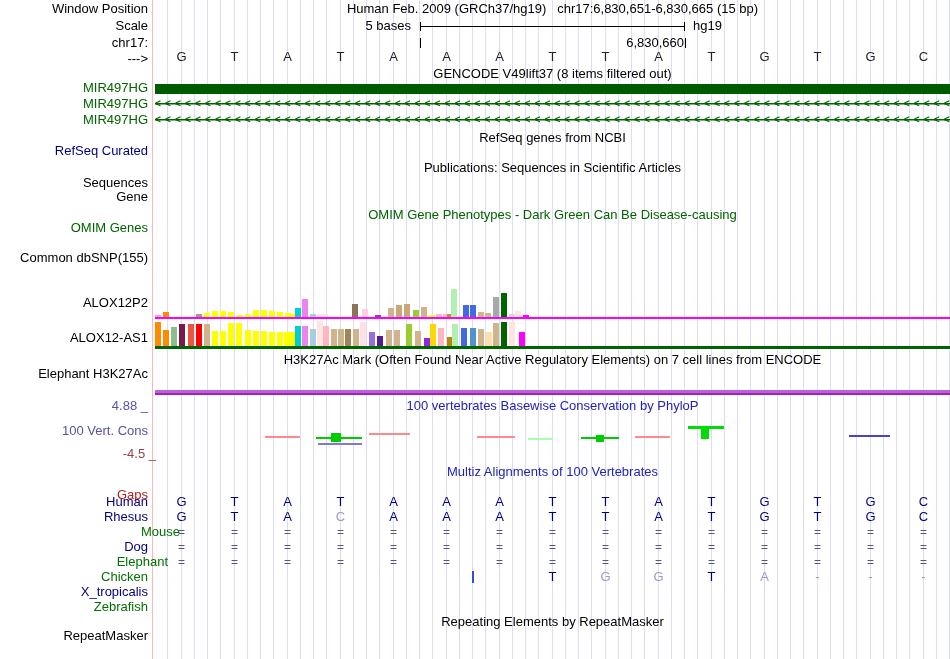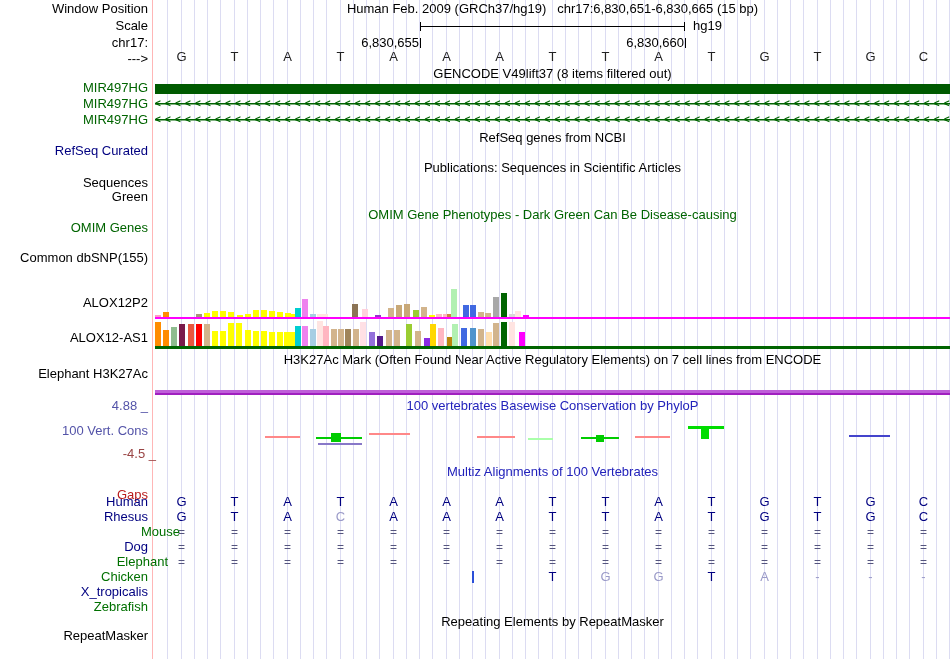--- a/index.html
+++ b/index.html
@@ -40,27 +40,27 @@
 <div id="browser">
   <div class="grid"></div>
   <div class="edge-line" style="left:152px;"></div>
 
   <span class="lbl" style="top:2px;">Window Position</span>
   <div class="title" style="top:2px;">
     <span>Human Feb. 2009 (GRCh37/hg19)</span>&nbsp;&nbsp;&nbsp;<span>chr17:6,830,651-6,830,665 (15 bp)</span>
   </div>
 
   <span class="lbl" style="top:19px;">Scale</span>
+  <span class="coord" style="top:19px;left:155px;width:256px;text-align:right;">5 bases</span>
   <div class="scale-line" style="top:26px;left:420px;width:265px;"></div>
   <div class="scale-tick" style="top:22px;left:420px;"></div>
   <div class="scale-tick" style="top:22px;left:684px;"></div>
   <span class="coord" style="top:19px;left:693px;">hg19</span>
 
   <span class="lbl" style="top:36px;">chr17:</span>
-  <span class="coord" style="top:36px;left:155px;width:264px;text-align:right;">6,830,655</span>
   <div class="scale-tick" style="top:38px;left:420px;height:10px;"></div>
   <span class="coord" style="top:36px;left:420px;width:264px;text-align:right;">6,830,660</span>
   <div class="scale-tick" style="top:38px;left:685px;height:10px;"></div>
 
   <span class="lbl" style="top:52px;">---&gt;</span>
   <div id="seq-row">
       <div class="seq-base" style="left: 155px; top: 50px; position: absolute;">G</div>
       <div class="seq-base" style="left: 208px; top: 50px; position: absolute;">T</div>
       <div class="seq-base" style="left: 261px; top: 50px; position: absolute;">A</div>
       <div class="seq-base" style="left: 314px; top: 50px; position: absolute;">T</div>
@@ -245,21 +245,21 @@
       <span>&lt;</span>
       <span>&lt;</span>
       <span>&lt;</span>
     </div>
 
   <div class="title" style="top:131px;">RefSeq genes from NCBI</div>
   <span class="lbl navy" style="top:144px;">RefSeq Curated</span>
 
   <div class="title" style="top:161px;">Publications: Sequences in Scientific Articles</div>
   <span class="lbl" style="top:176px;">Sequences</span>
-  <span class="lbl" style="top:190px;">Green</span>
+  <span class="lbl" style="top:190px;">Gene</span>
 
   <div class="title green" style="top:208px;">OMIM Gene Phenotypes - Dark Green Can Be Disease-causing</div>
   <span class="lbl green" style="top:221px;">OMIM Genes</span>
 
   <span class="lbl" style="top:251px;">Common dbSNP(155)</span>
 
   <span class="lbl" style="top:296px;">ALOX12P2</span>
   <span class="lbl" style="top:331px;">ALOX12-AS1</span>
   <div id="gtex-bars">
       <div class="bar" style="left: 155px; top: 315px; width: 6px; height: 2px; background: rgb(255, 158, 194);"></div>

